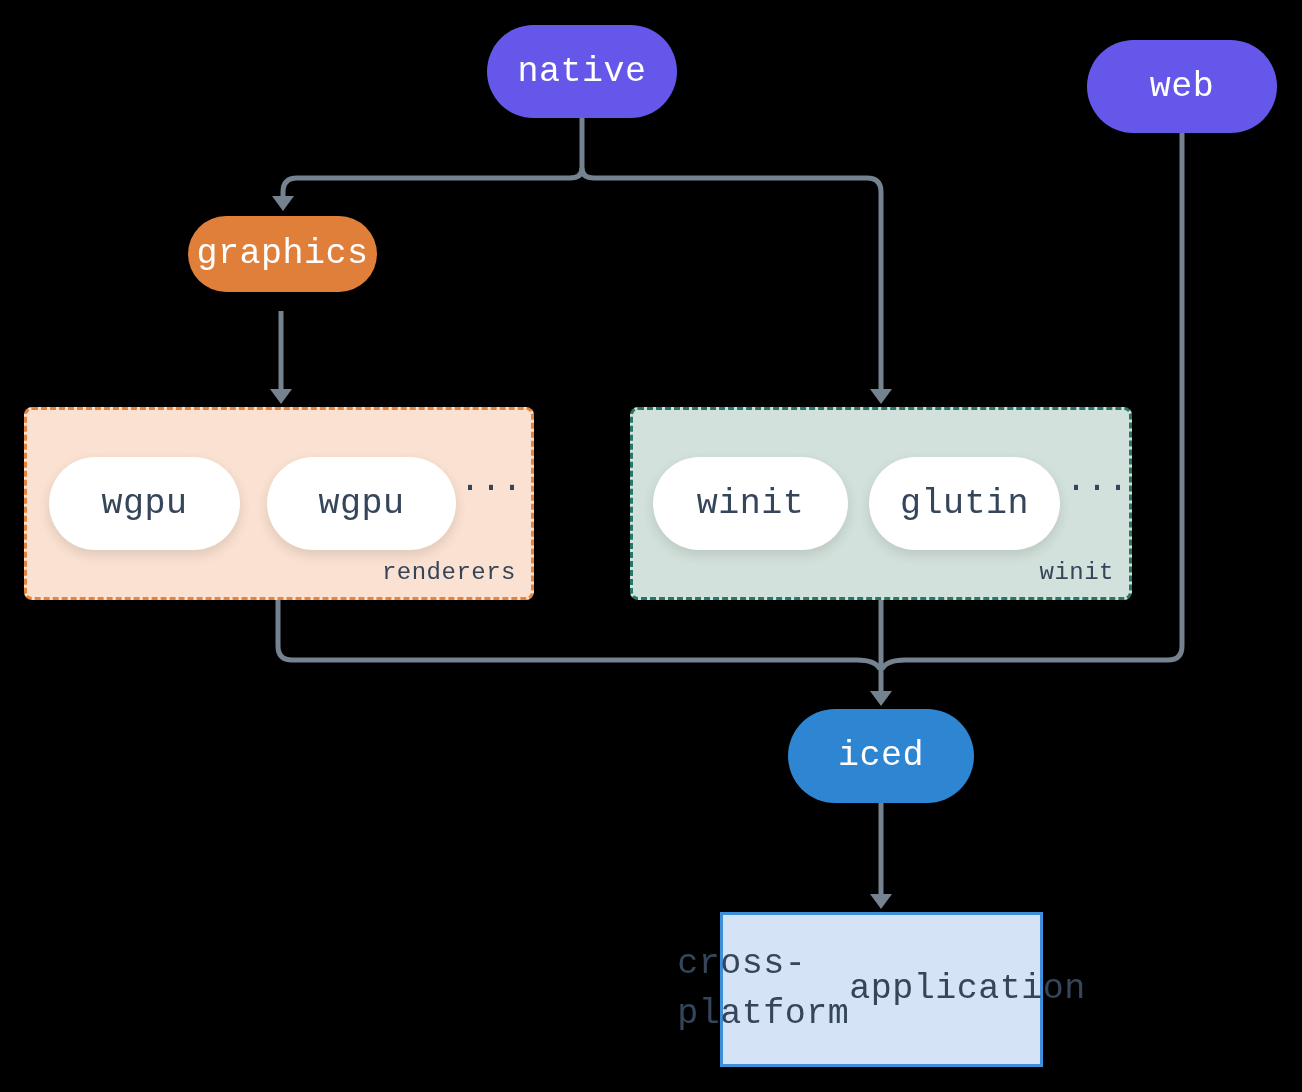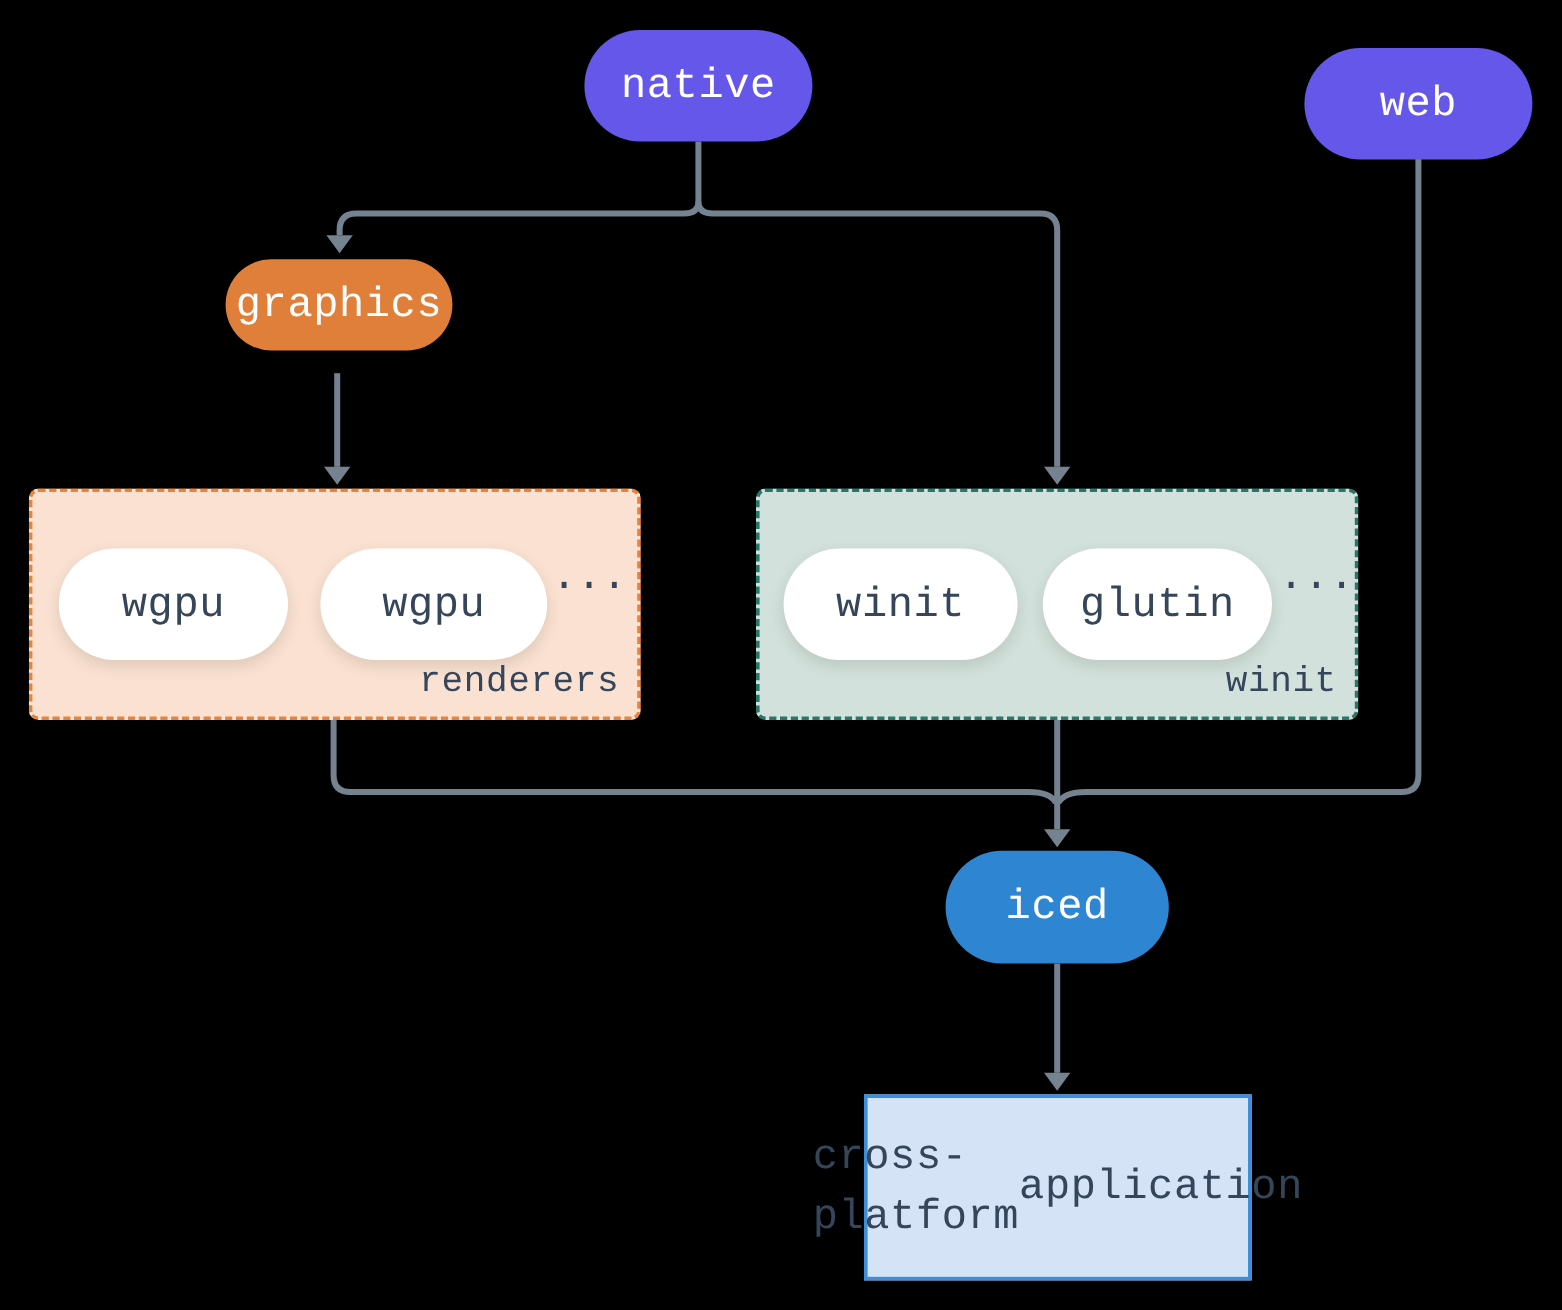--- a/index.html
+++ b/index.html
@@ -69,21 +69,21 @@
   .ellipsis {
     position: absolute;
     left: 424px; top: 24px; width: 80px; height: 93px;
     display: flex; align-items: center; justify-content: center;
     font-size: 35px;
     color: var(--dark-text, #35455A);
   }
   .group-label {
     position: absolute;
     right: 15px; bottom: 11px;
-    font-size: 30px;
+    font-size: 24px;
     color: var(--dark-text, #35455A);
     letter-spacing: 0.5px;
   }
   .app-box {
     position: absolute;
     left: 720px; top: 912px; width: 323px; height: 155px;
     box-sizing: border-box;
     background: var(--app-fill, #D4E4F6);
     border: 3px solid var(--app-border, #3D8FD9);
     display: flex;

